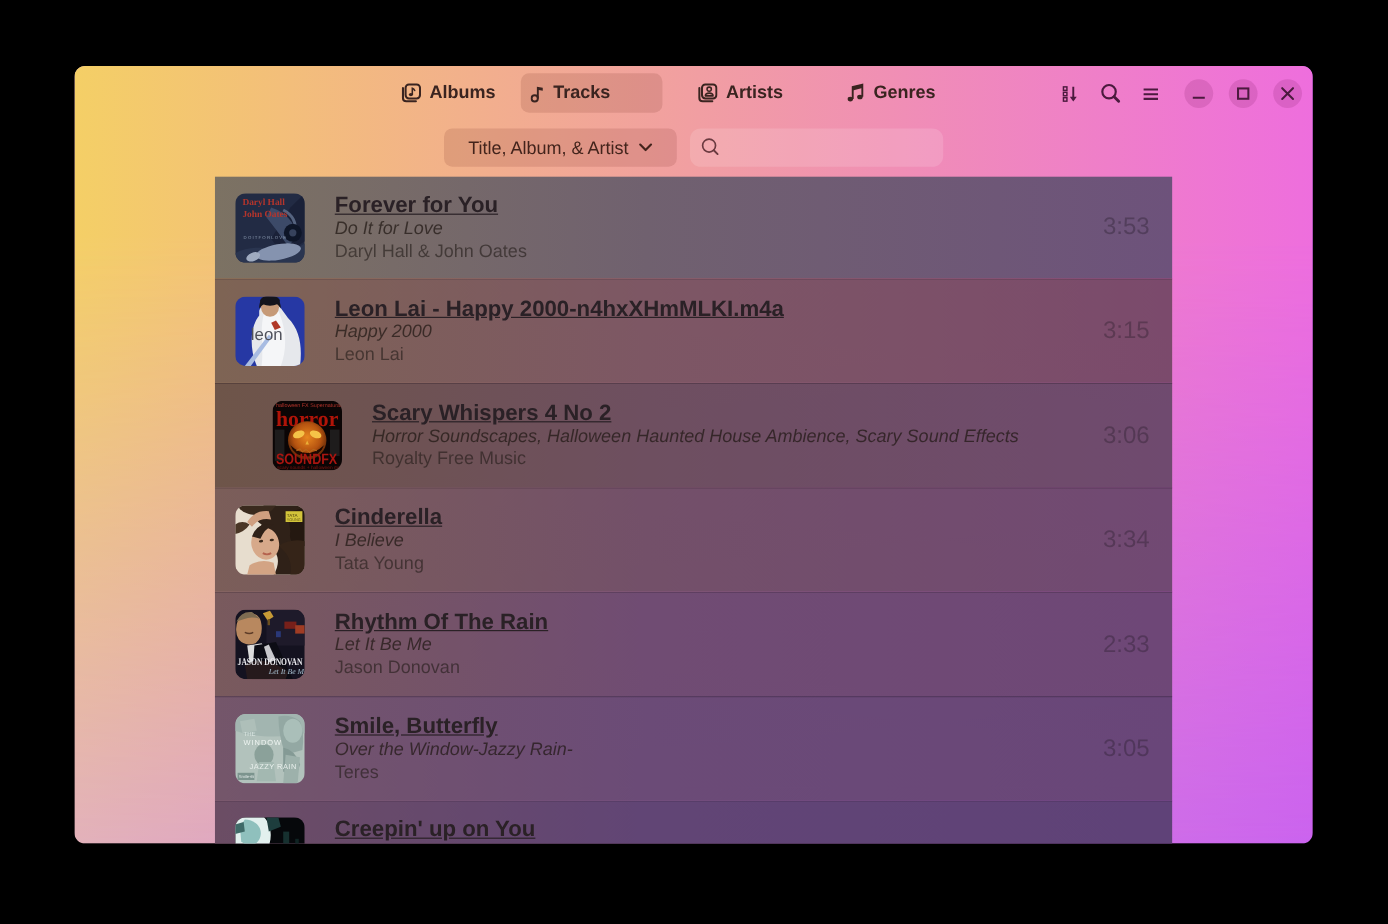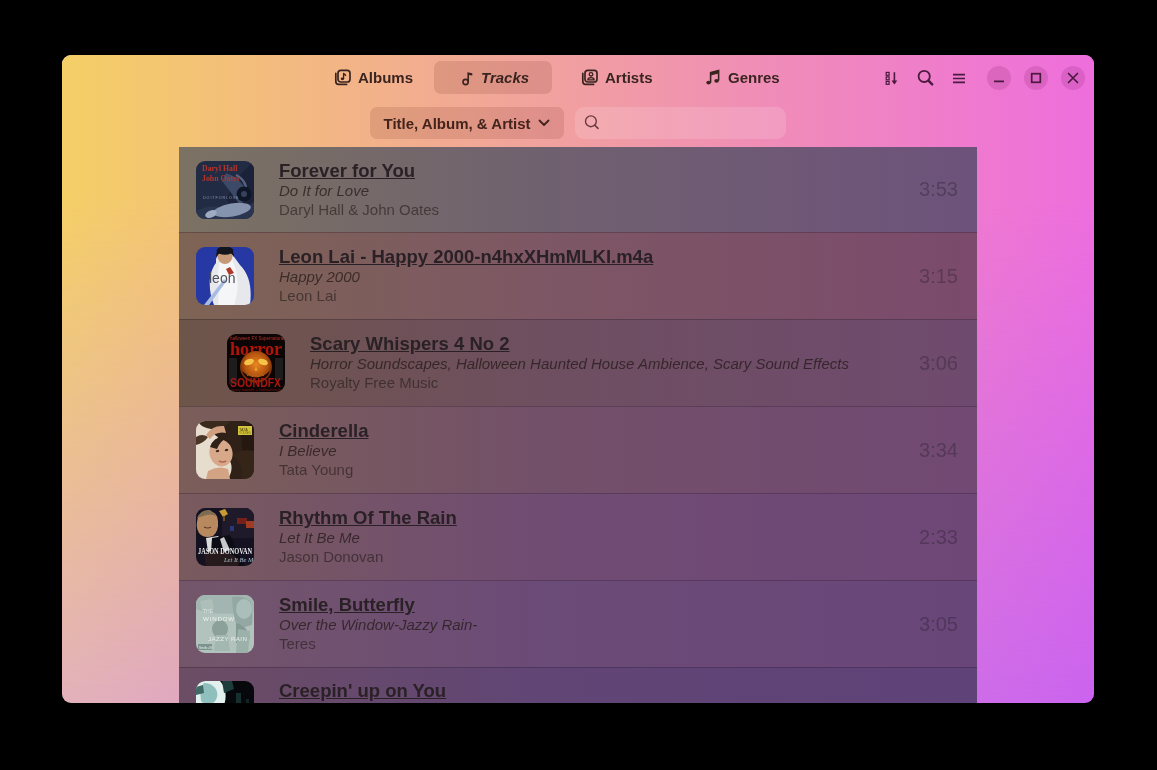--- a/index.html
+++ b/index.html
@@ -17,21 +17,21 @@
 .tabpill{position:absolute;left:372px;top:6px;width:118px;height:33px;border-radius:7px;
   background:rgba(110,40,30,0.15);}
 .ticon{display:block;}
 
 .hicon{position:absolute;top:9px;width:28px;height:28px;display:flex;align-items:center;justify-content:center;}
 .wbtn{position:absolute;top:11px;width:24px;height:24px;border-radius:50%;background:rgba(120,20,90,0.16);
   display:flex;align-items:center;justify-content:center;}
 
 .drop{position:absolute;left:308px;top:52px;width:194px;height:32px;border-radius:7px;
   background:rgba(110,35,25,0.14);display:flex;align-items:center;justify-content:center;gap:8px;
-  font-weight:bold;font-size:15px;color:#43241c;}
+  font-weight:normal;font-size:15px;color:#43241c;}
 .entry{position:absolute;left:513px;top:52px;width:211px;height:32px;border-radius:9px;
   background:rgba(255,255,255,0.14);display:flex;align-items:center;padding-left:9px;}
 
 .list{position:absolute;left:117px;top:92px;width:798px;height:612px;overflow:hidden;}
 .row{position:relative;width:798px;display:flex;align-items:center;padding-left:17px;padding-right:19px;}
 .row + .row{border-top:1px solid rgba(25,12,25,0.25);}
 .art{width:58px;height:58px;border-radius:9px;overflow:hidden;flex:none;}
 .tx{flex:1;margin-left:25px;min-width:0;}
 .t1{font-size:18.5px;font-weight:bold;color:#2a2126;line-height:21px;white-space:nowrap;text-decoration:underline;}
 .t2{font-size:15px;font-style:italic;color:rgba(32,24,20,0.72);line-height:19px;white-space:nowrap;}
@@ -49,21 +49,21 @@
   <div class="tab" style="left:272px;">
     <svg class="ticon" width="17" height="17" viewBox="0 0 17 17">
       <rect x="4" y="1.4" width="12" height="11.6" rx="2.8" fill="none" stroke="#3a2420" stroke-width="1.7"></rect>
       <path d="M 1.8 4.4 L 1.8 12.6 Q 1.8 15.4 4.6 15.4 L 12.6 15.4" fill="none" stroke="#3a2420" stroke-width="1.7" stroke-linecap="round"></path>
       <path d="M 9.6 9.7 L 9.6 4.6 Q 11 5.2 11.6 6.4" stroke="#3a2420" stroke-width="1.3" fill="none" stroke-linecap="round"></path>
       <ellipse cx="8.4" cy="9.8" rx="1.7" ry="1.4" fill="#3a2420"></ellipse>
     </svg>
     <span>Albums</span>
   </div>
   <div class="tabpill"></div>
-  <div class="tab" style="left:400px;font-style:italic;">
+  <div class="tab" style="left:380px;">
     <svg class="ticon" width="12" height="17" viewBox="0 0 12 17">
       <circle cx="3.6" cy="13" r="2.6" fill="none" stroke="#3a2420" stroke-width="1.6"></circle>
       <path d="M 5.4 13 L 5.4 3.2 L 10.3 4.2 L 10.3 6.6 L 7 5.9 L 7 13 Z" fill="#3a2420"></path>
     </svg>
     <span>Tracks</span>
   </div>
   <div class="tab" style="left:519px;">
     <svg class="ticon" width="17" height="17" viewBox="0 0 17 17">
       <rect x="4" y="1.4" width="12" height="11.6" rx="2.8" fill="none" stroke="#3a2420" stroke-width="1.7"></rect>
       <path d="M 1.8 4.4 L 1.8 12.6 Q 1.8 15.4 4.6 15.4 L 12.6 15.4" fill="none" stroke="#3a2420" stroke-width="1.7" stroke-linecap="round"></path>

